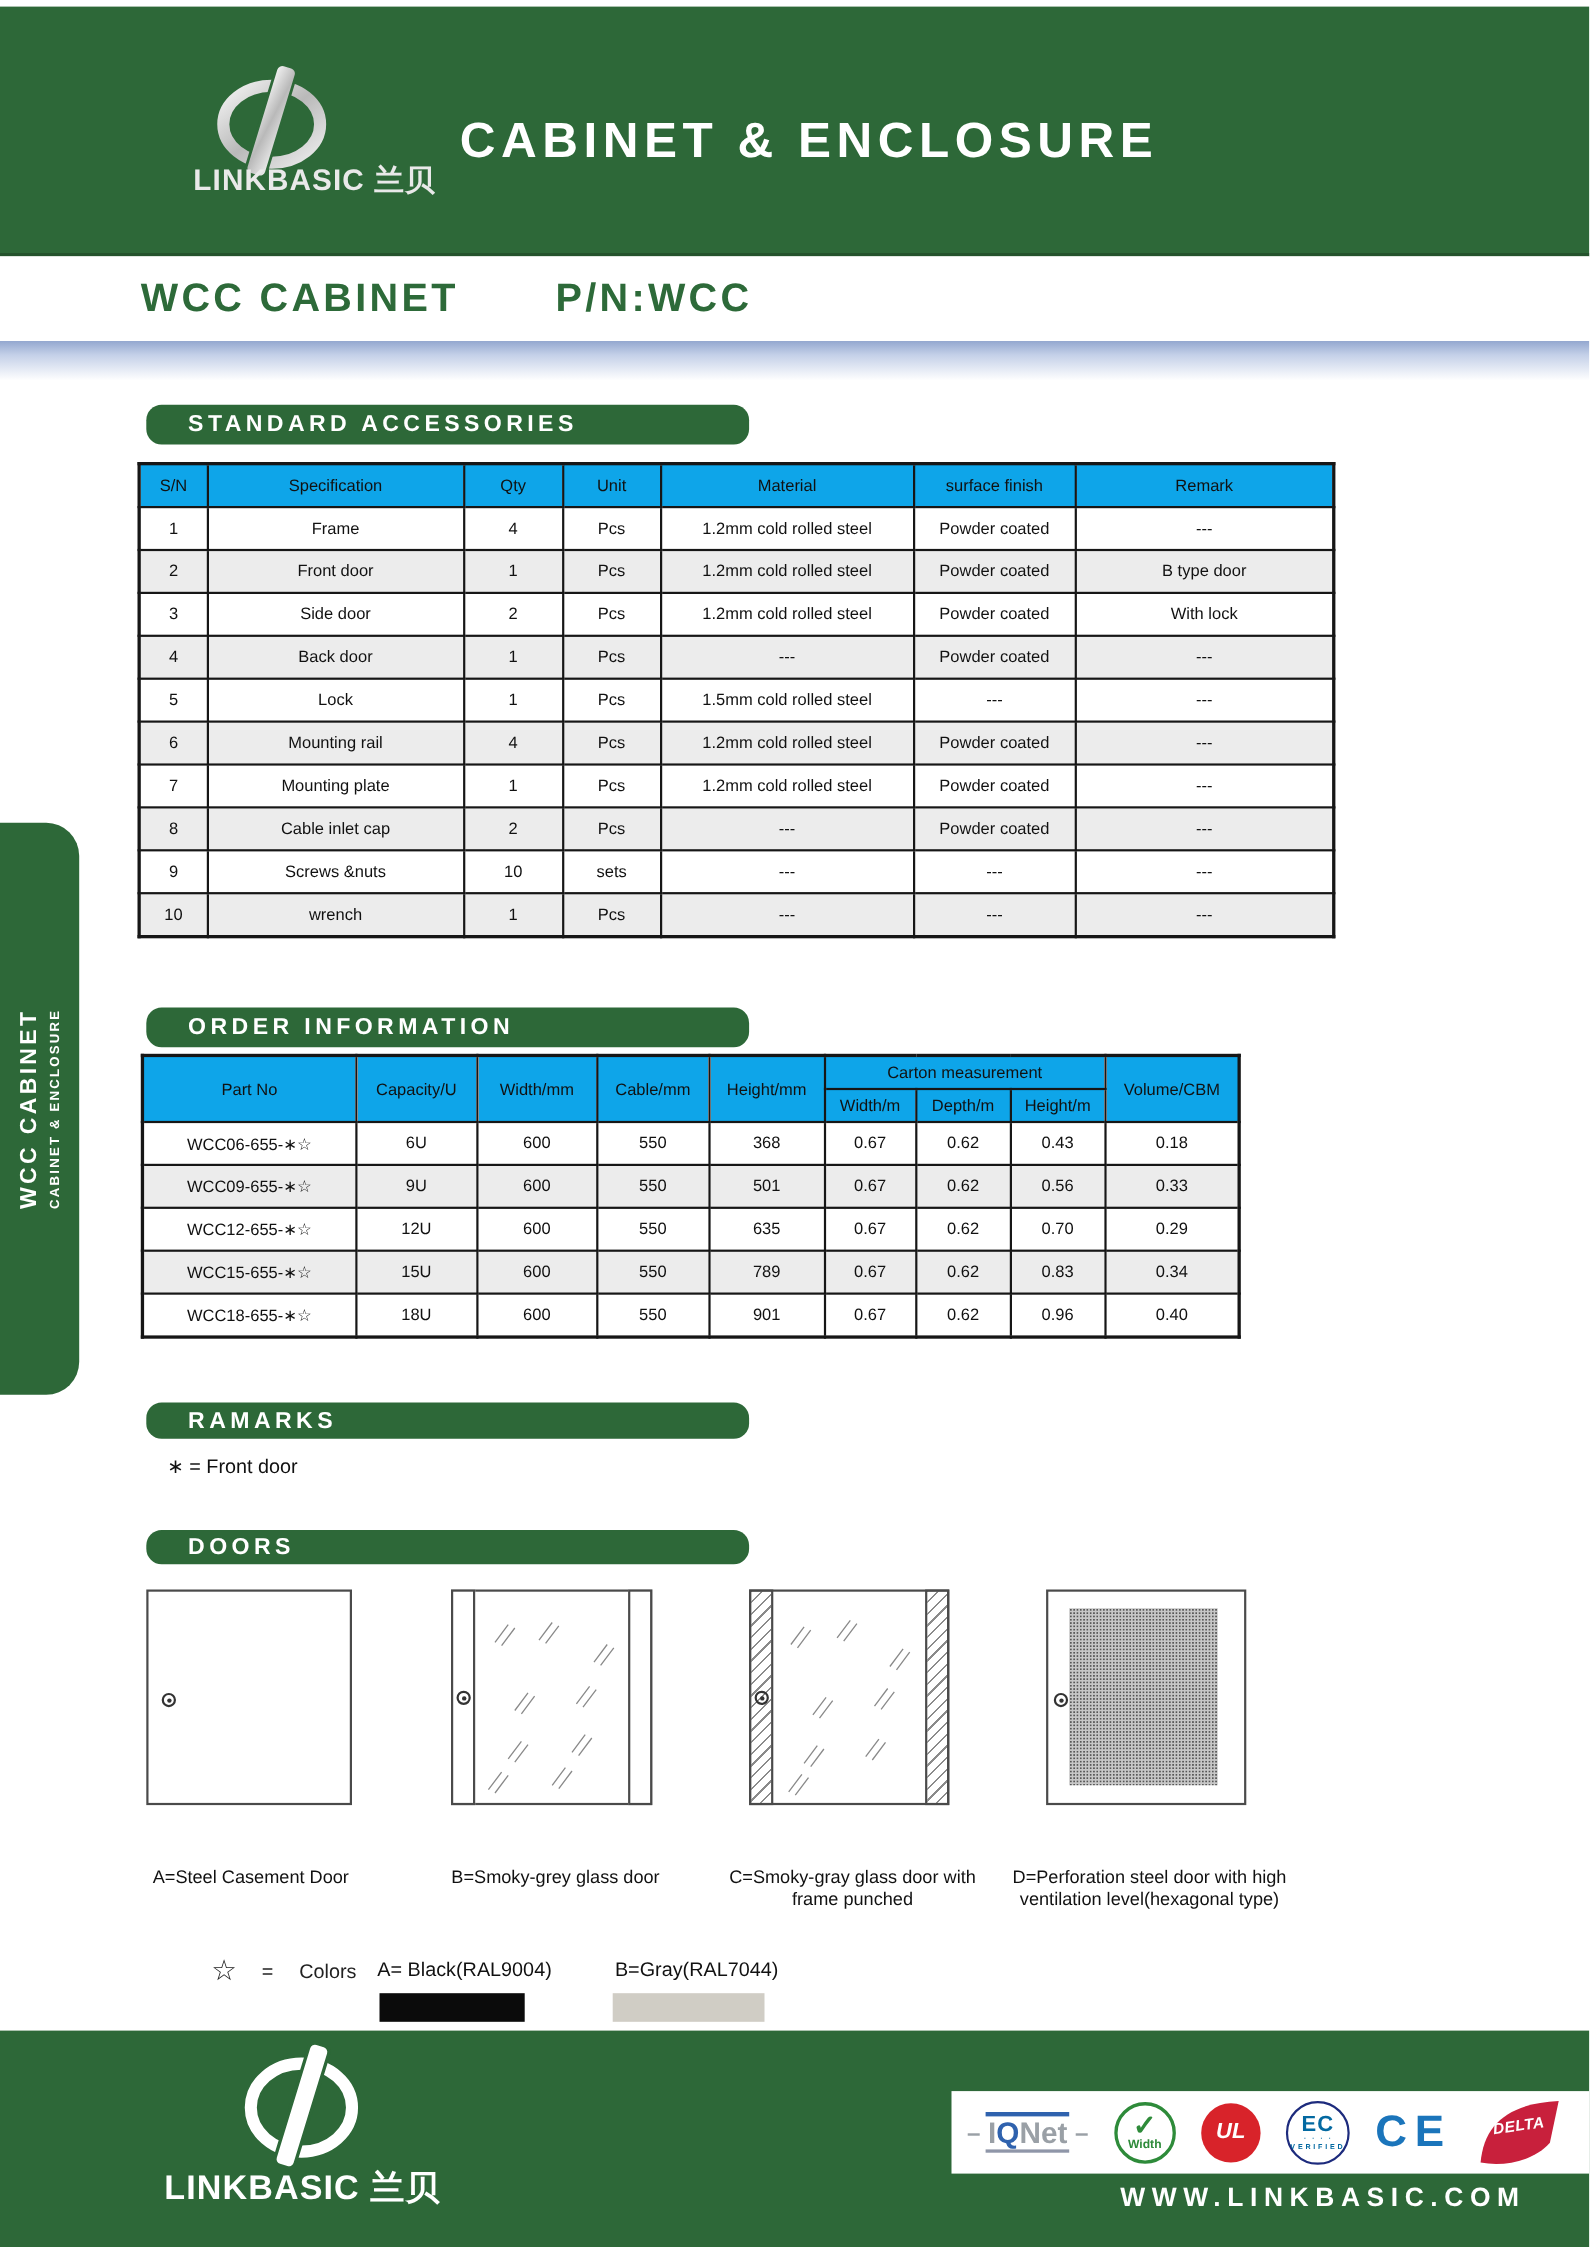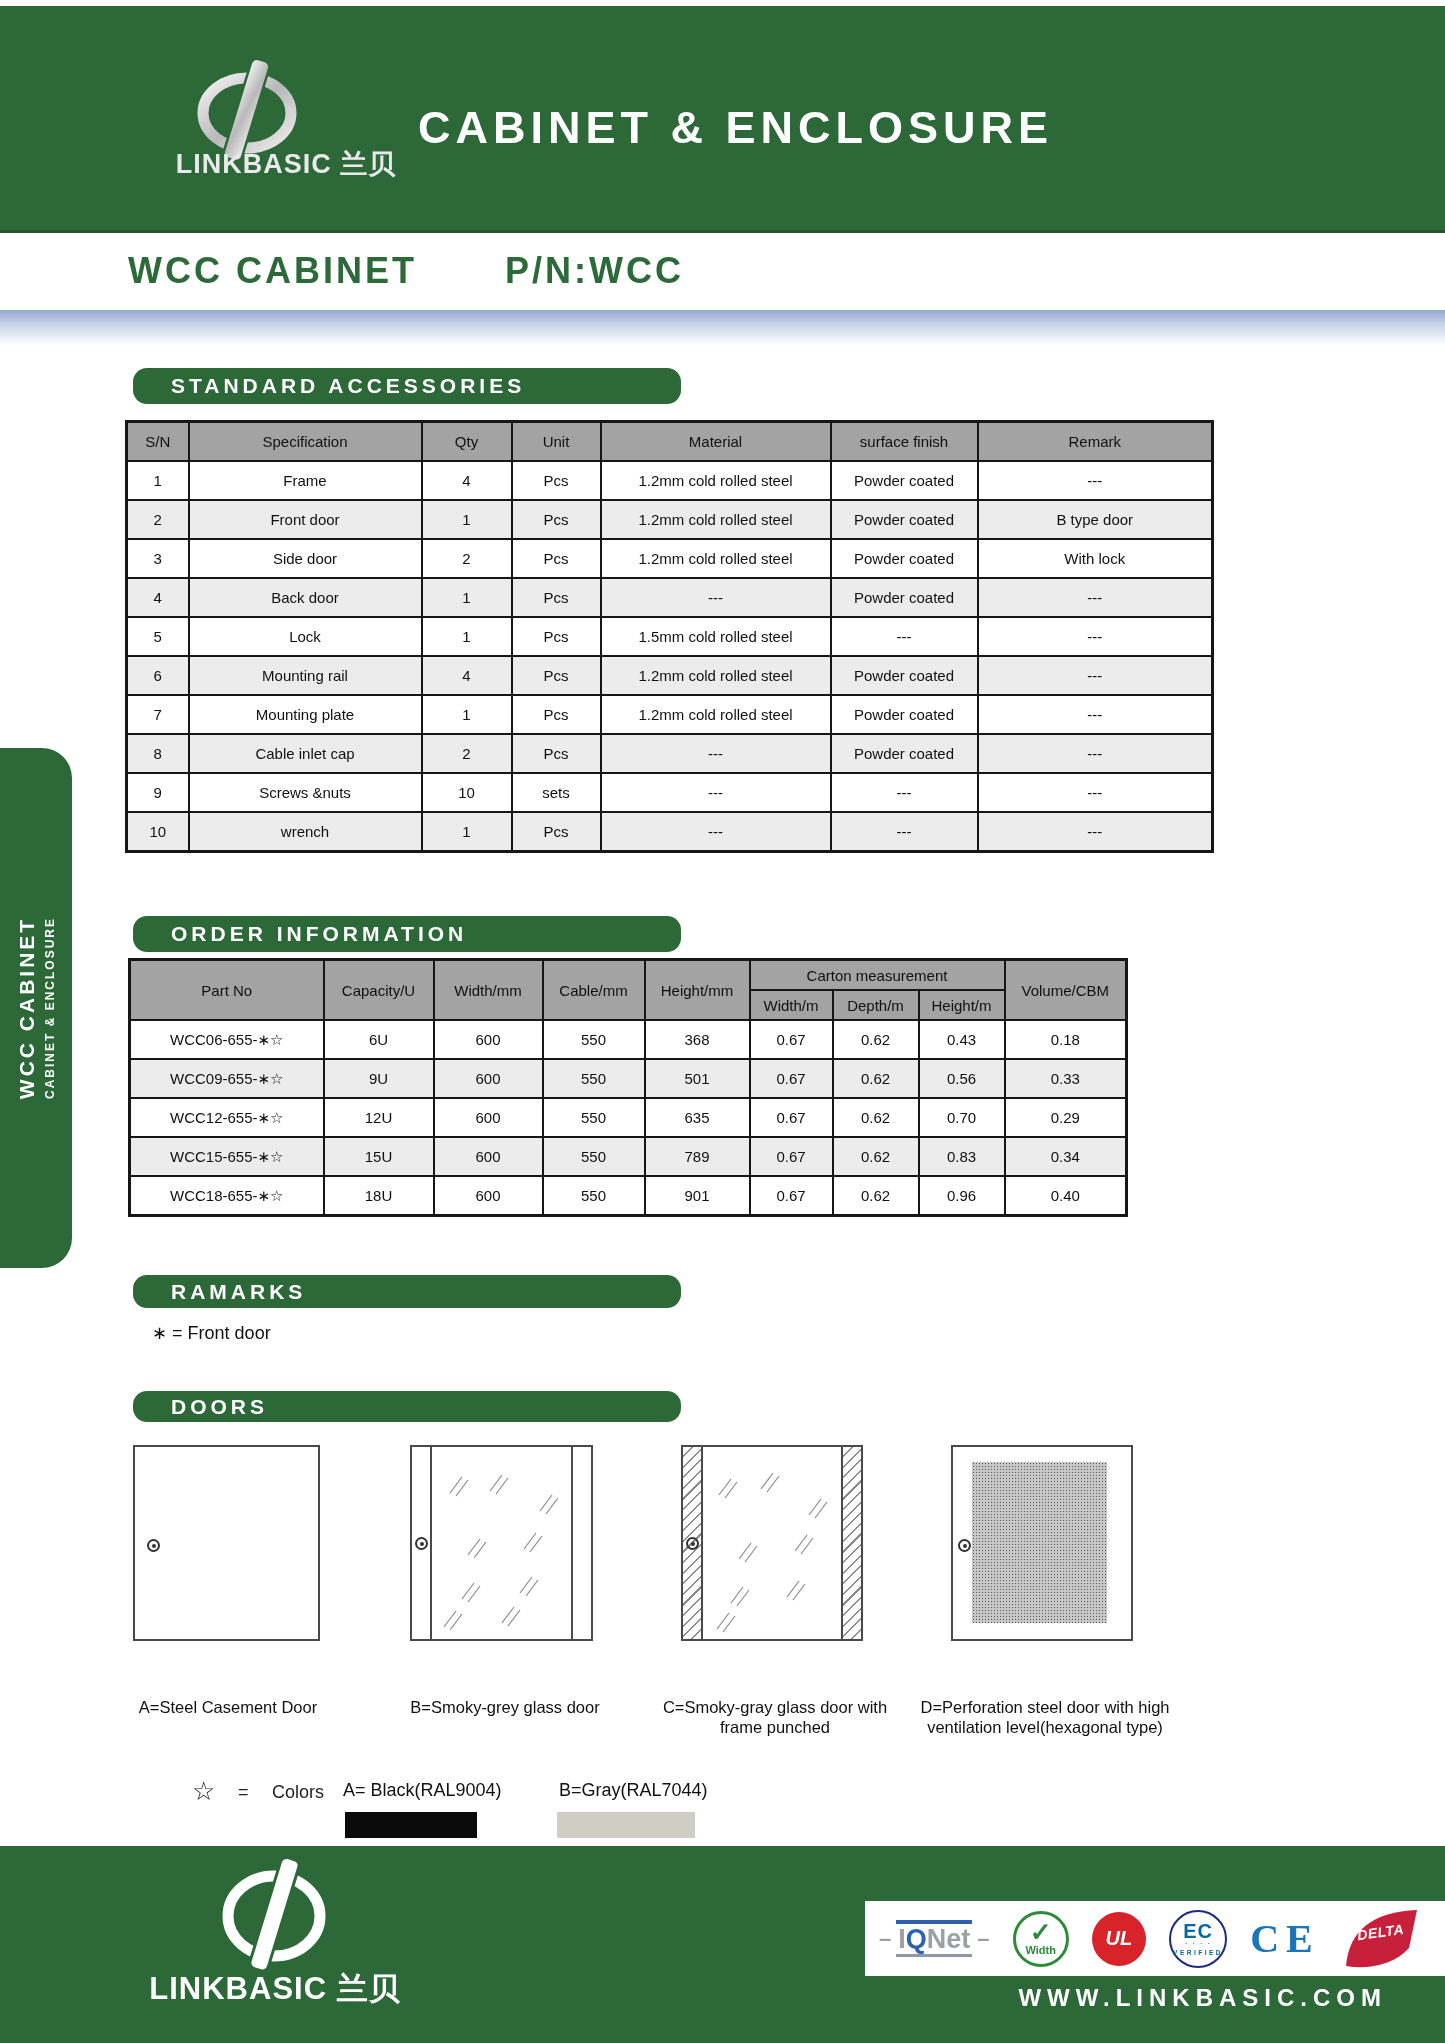--- a/index.html
+++ b/index.html
@@ -36,21 +36,21 @@
   
   .banner{position:absolute;left:133px;width:548px;height:36px;background:#2d6838;
     color:#fff;font-size:21px;font-weight:bold;letter-spacing:4px;line-height:36px;
     padding-left:38px;box-sizing:border-box;white-space:nowrap;border-radius:14px;}
 
   
   table.sheet{border-collapse:collapse;table-layout:fixed;background:#fff;
     border:3px solid #161616;}
   table.sheet th,table.sheet td{border:2px solid #161616;text-align:center;
     font-size:15px;font-weight:normal;padding:0 4px;overflow:hidden;white-space:nowrap;}
-  table.sheet th{background:#a3a3a3;margin-left:40px;}
+  table.sheet th{background:#0ea5e9;margin-left:40px;}
   table.sheet tr.alt td{background:#ececec;}
   #acc-table{position:absolute;left:125px;top:420px;width:1086px;}
   #acc-table th{height:37px;} #acc-table td{height:37px;}
   #order-table{position:absolute;left:128px;top:958px;width:997px;}
   #order-table th{height:28px;} #order-table td{height:37px;}
 
   
   .remark-note{position:absolute;left:152px;top:1322px;font-size:18px;color:#111;}
 
   
@@ -103,21 +103,21 @@
   .b-rohs .chk{font-size:26px;font-weight:bold;line-height:0.9;}
   .b-rohs .txt{font-size:11px;font-weight:bold;}
   .b-ul{width:54px;height:54px;background:#d8232a;border-radius:50%;display:flex;align-items:center;
     justify-content:center;color:#fff;font-weight:bold;font-style:italic;font-size:20px;}
   .b-ec{width:58px;height:58px;border:2.5px solid #1d2b7d;border-radius:50%;box-sizing:border-box;
     display:flex;flex-direction:column;align-items:center;justify-content:center;color:#0369a1;}
   .b-ec .ec{font-size:20px;font-weight:bold;letter-spacing:1px;line-height:1;}
   .b-ec .dots{font-size:9px;letter-spacing:1px;line-height:0.6;}
   .b-ec .ver{font-size:6.5px;font-weight:bold;letter-spacing:2.5px;margin-top:3px;}
   .b-ce{font-size:40px;font-weight:bold;letter-spacing:7px;color:#1b75bb;
-    font-family:Liberation Serif, serif;text-align:center;}
+    font-family:Liberation Sans, sans-serif;text-align:center;}
   .b-delta{position:relative;width:80px;height:62px;}
   .b-delta .txt{position:absolute;left:14px;top:16px;color:#fff;font-weight:bold;
     font-style:italic;font-size:14px;letter-spacing:0.5px;transform:rotate(-8deg);}
 </style>
 </head>
 <body>
 
 <div id="page">
 
   <div class="green-header">

